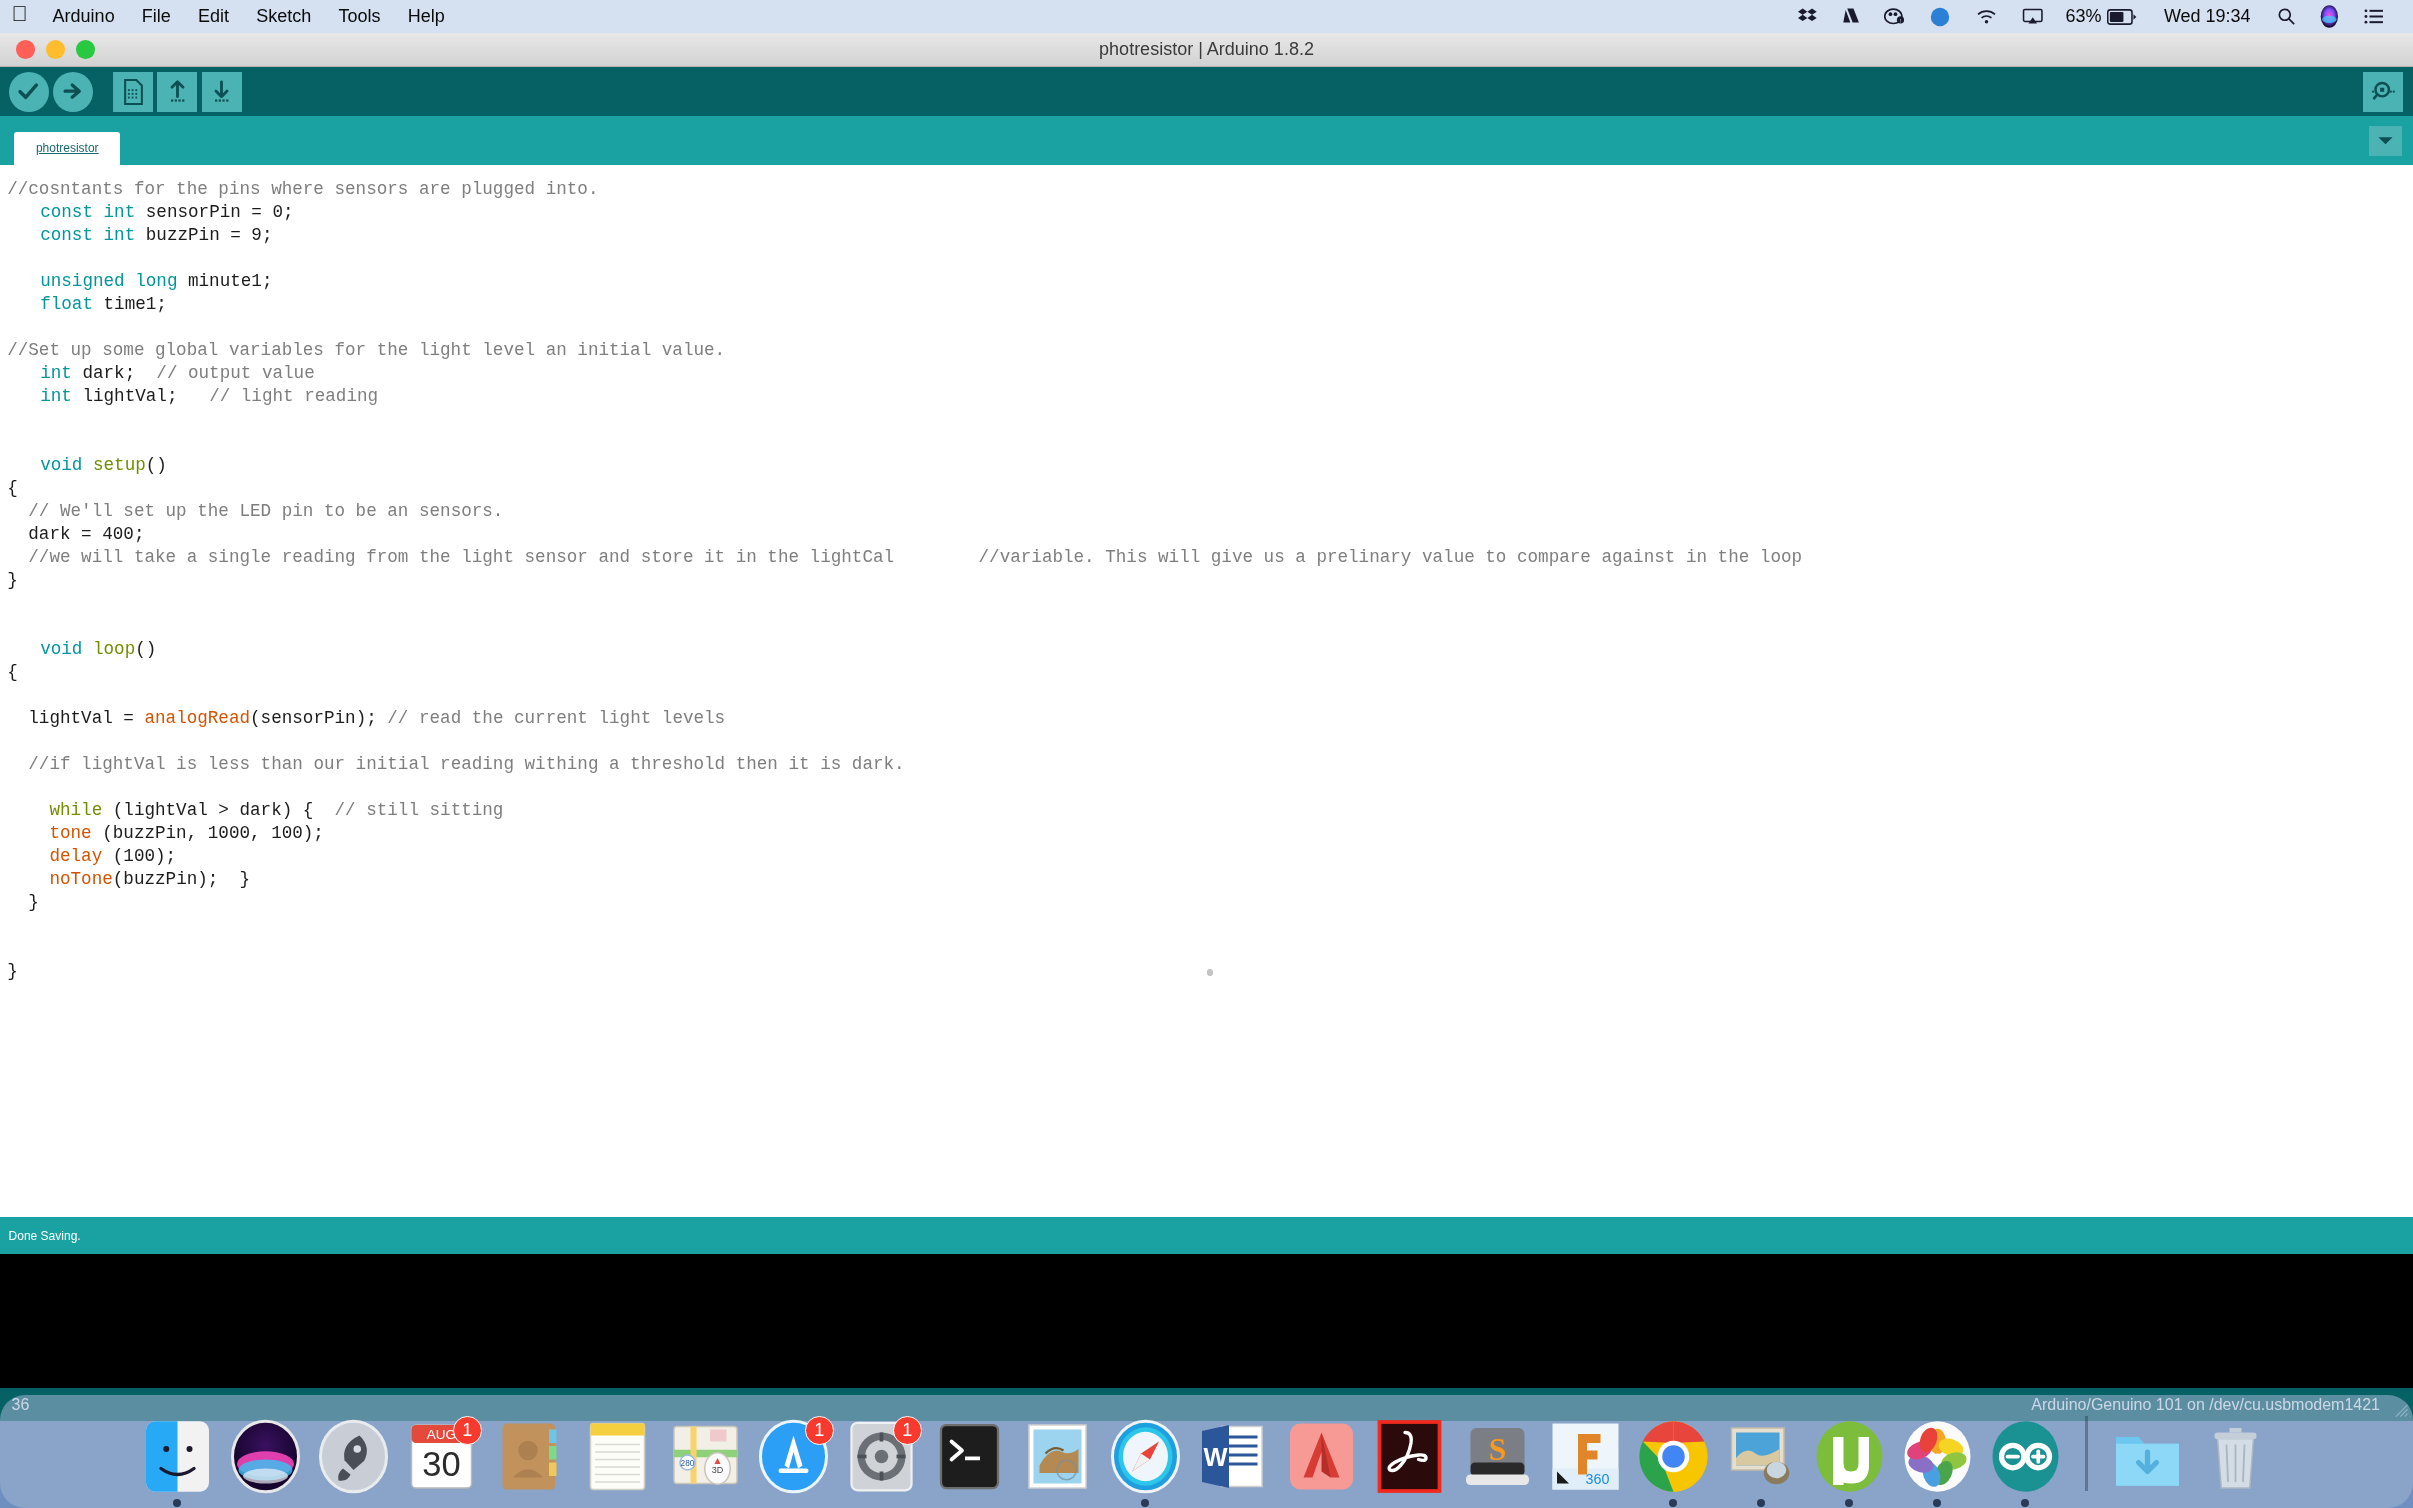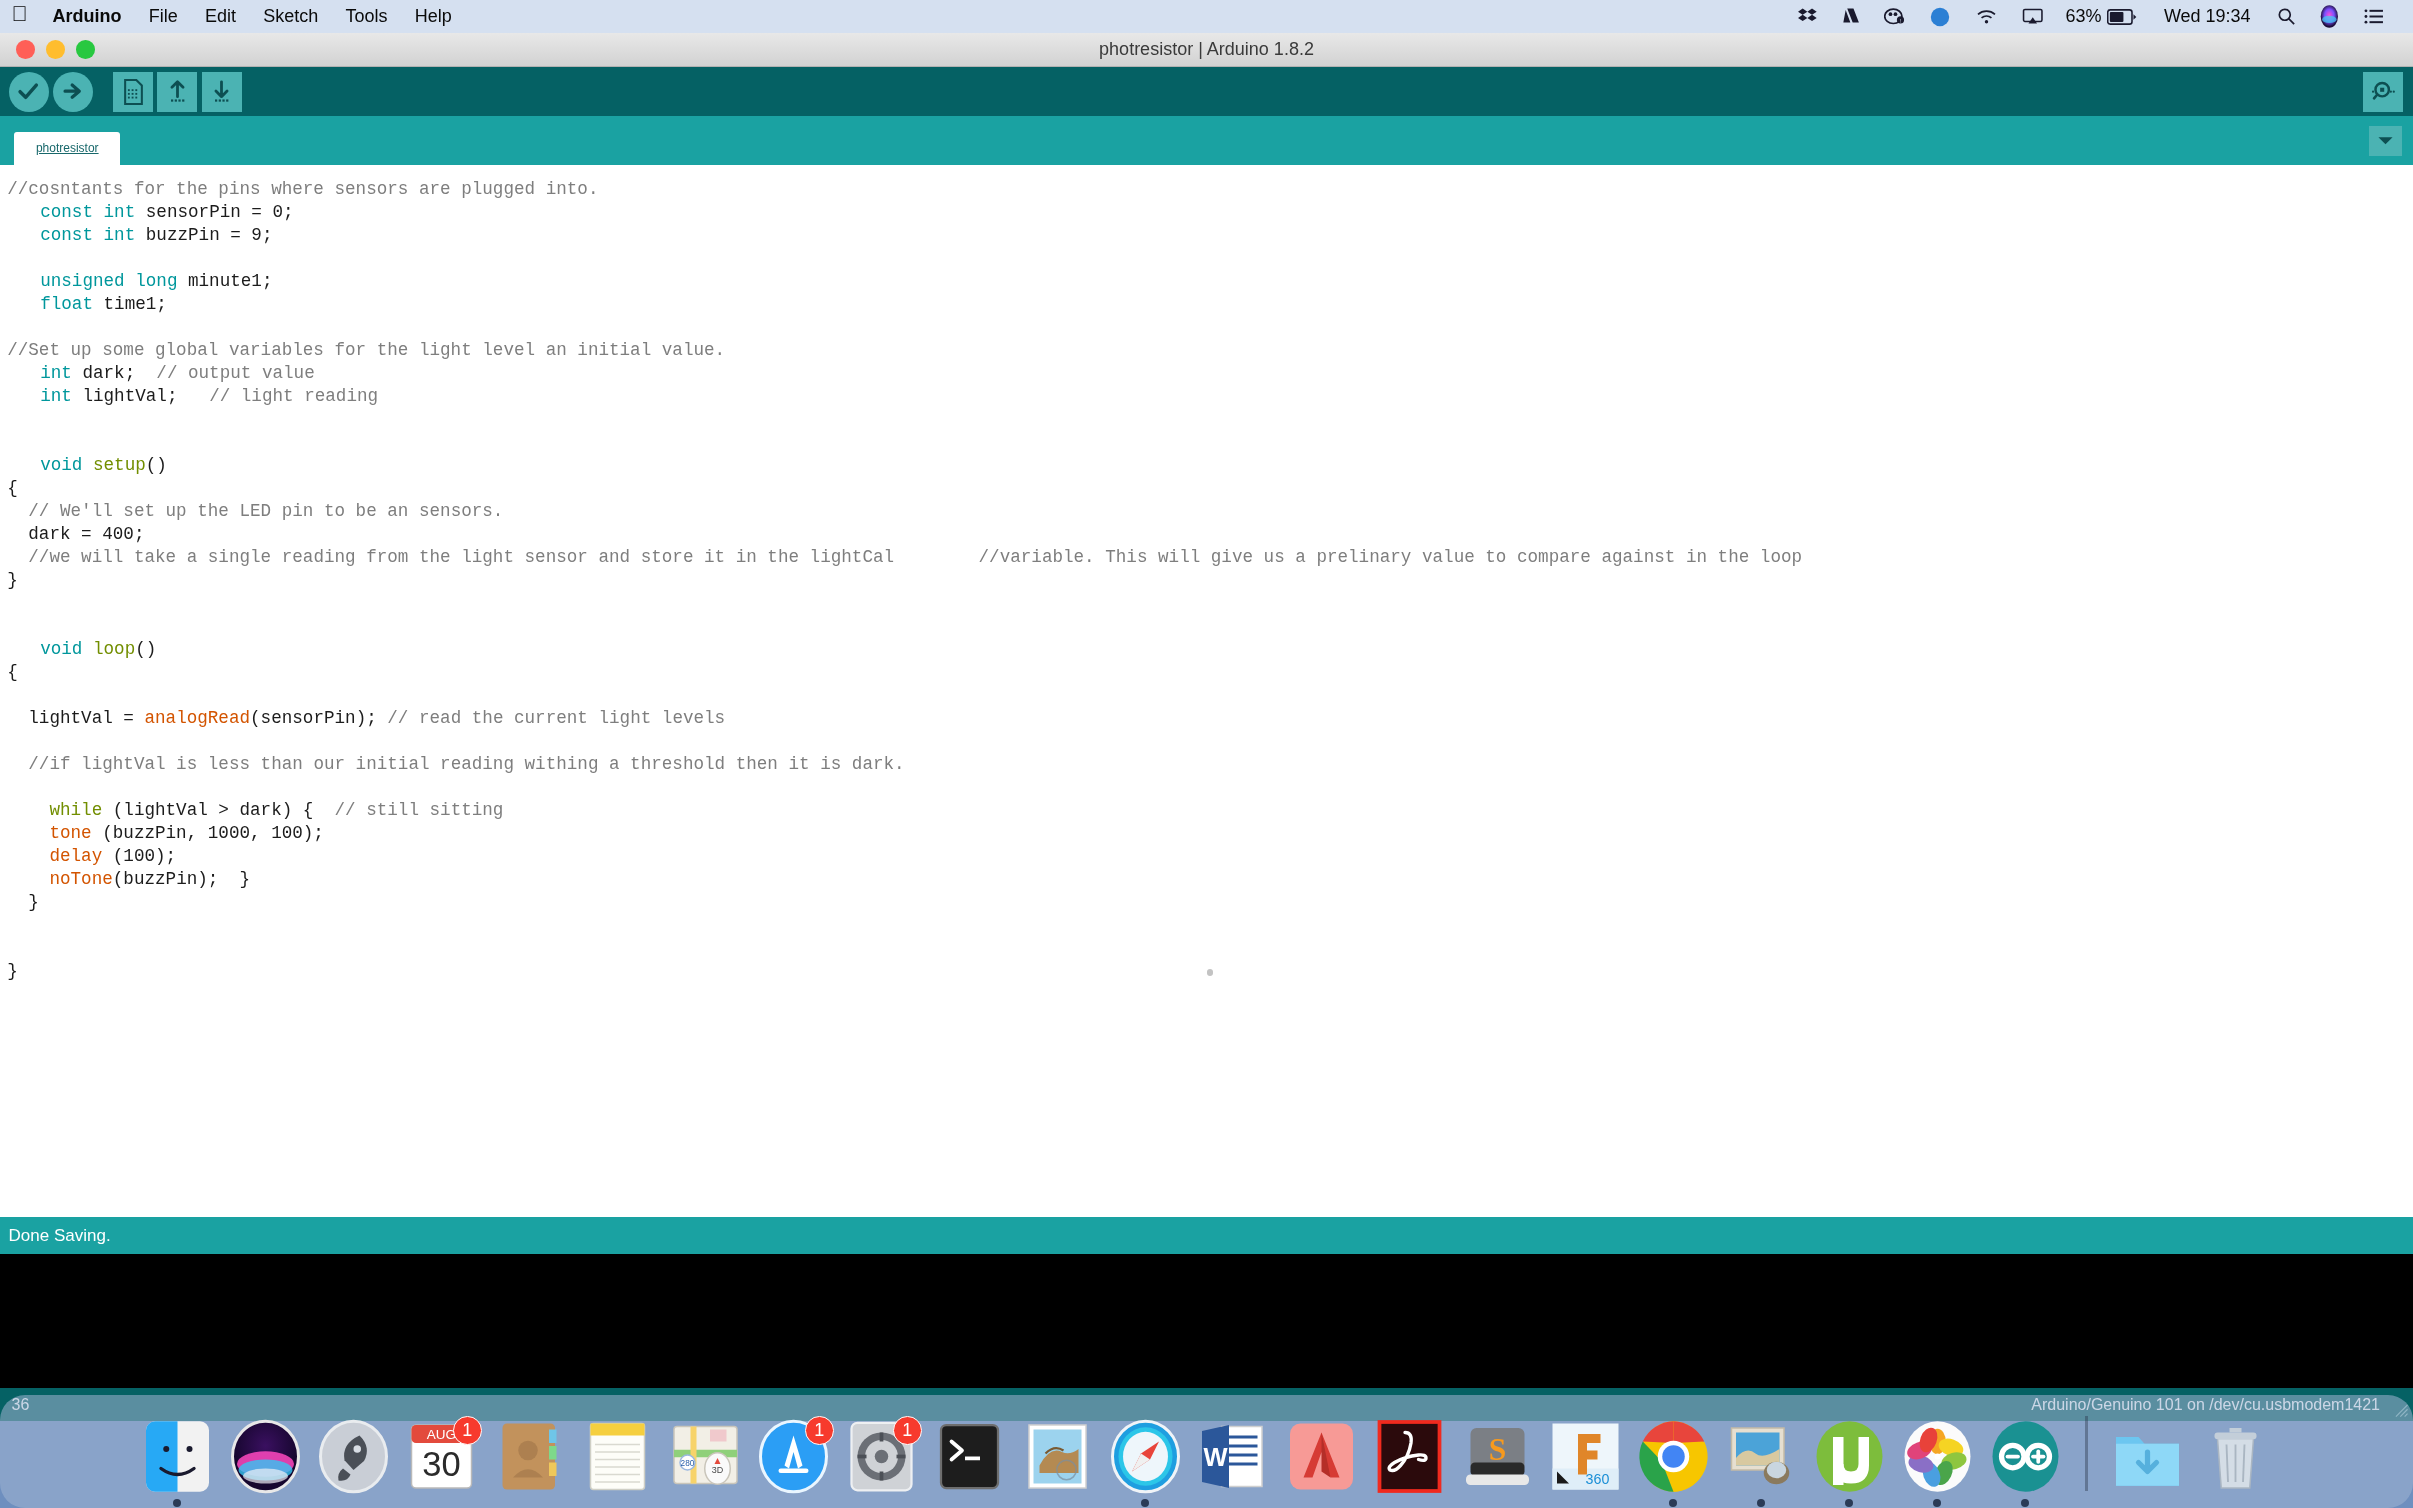--- a/index.html
+++ b/index.html
@@ -15,21 +15,21 @@
     background:#d5e0f0;
     display:flex; align-items:center;
     font-size:18px; color:#0a0a0a;
   }
   .mb-left { display:flex; align-items:center; height:100%; }
   .apple-logo {
     width:39px; text-align:center; font-size:21.5px; line-height:1;
     padding-bottom:2.9px;
   }
   .mb-item { padding:0 13.6px; height:100%; display:flex; align-items:center; white-space:nowrap; }
-  .mb-item.app-name { font-weight:bold; }
+  .mb-item.app-name { font-weight:normal; }
   .mb-right { margin-left:auto; display:flex; align-items:center; height:100%; padding-right:16px; }
   .mb-ricon { padding:0 12.2px; display:flex; align-items:center; height:100%; }
   .mb-clock { padding:0 14.4px; font-size:18px; white-space:nowrap; }
   .mb-batt { font-size:18px; padding:0 4.3px 0 10px; }
 
   
   #window {
     position:absolute; top:33px; left:0; width:2413px; height:1212px;
     background:#7dd3fc;
   }
@@ -96,21 +96,21 @@
   .ctl { color:#728e00; }   
   .cm  { color:#7e7e7e; }   
   #fold-dot {
     position:absolute; left:50%; top:804px; width:6.5px; height:6.5px;
     border-radius:50%; background:#c3c3c3;
   }
 
   
   #status-msg {
     height:37px; background:#1aa2a2; color:#fff;
-    font-size:17px; display:flex; align-items:center; padding-left:8.6px;
+    font-size:12px; display:flex; align-items:center; padding-left:8.6px;
   }
   
   #console { height:134px; background:#000; }
   
   #bottombar {
     height:33px; background:#056164; color:#fff;
     display:flex; align-items:center; font-size:16px;
     padding:0 11.5px; position:relative;
   }
   #board-info { margin-left:auto; padding-right:21.5px; }

